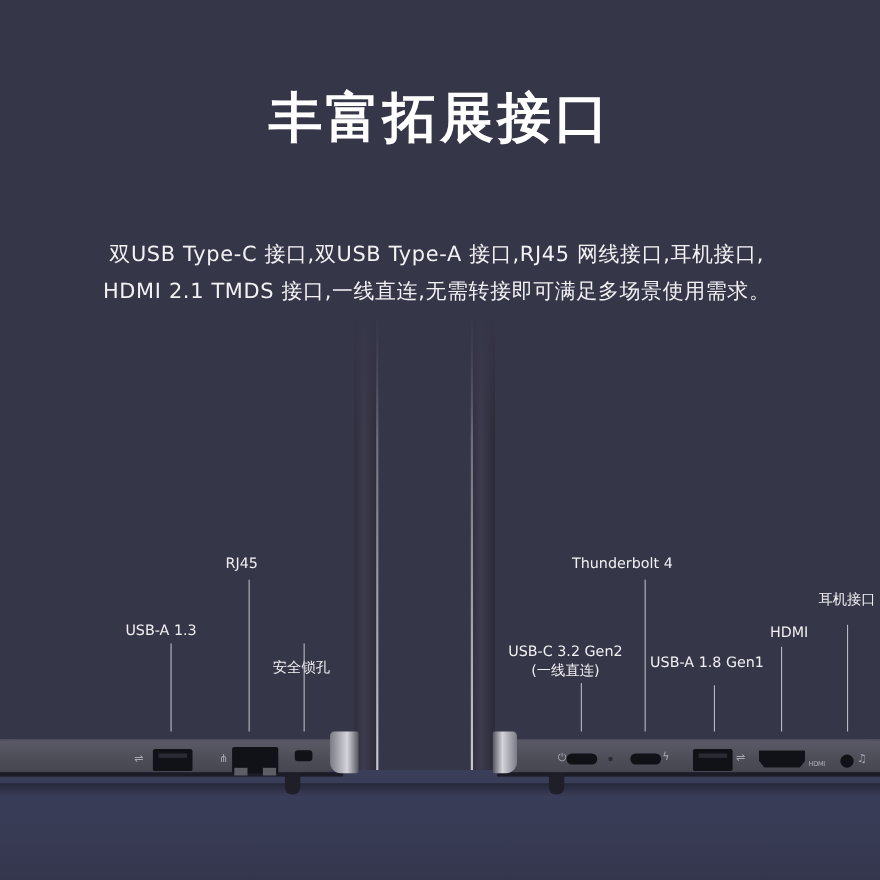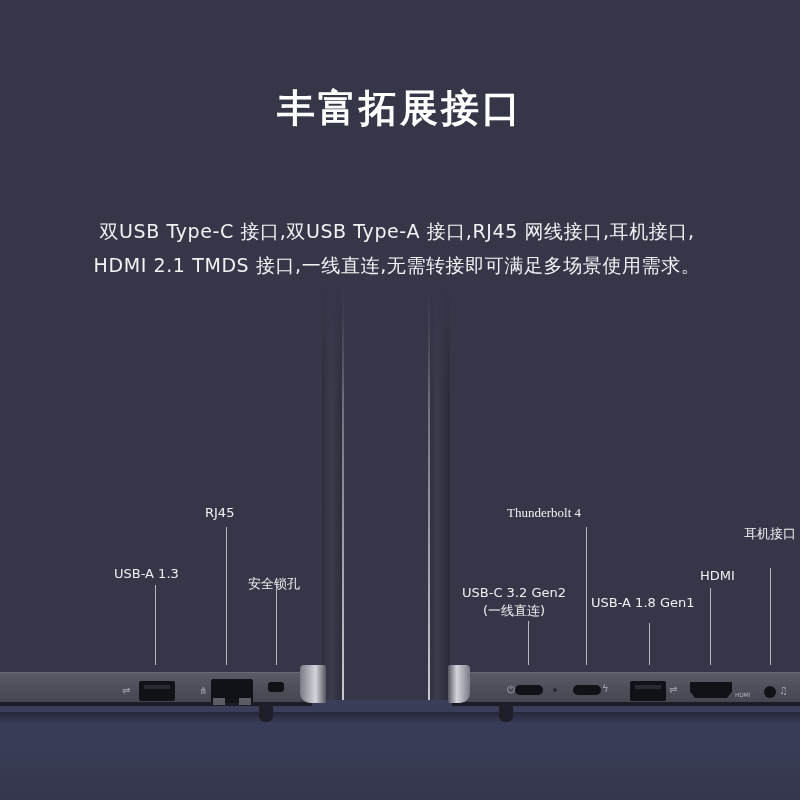--- a/index.html
+++ b/index.html
@@ -13,21 +13,21 @@
   .floor {
     position: absolute; left: 0; right: 0; top: 700px; bottom: 0;
     background: linear-gradient(#3b3e59, #383b54 60%, #34364d);
   }
   .floor-shadow {
     position: absolute; left: 0; right: 0; top: 712px; height: 12px;
     background: linear-gradient(rgba(20,20,32,0.55), rgba(20,20,32,0));
   }
   .headline {
     position: absolute; left: 0; right: 0; top: 82px;
-    text-align: center; font-weight: bold; font-size: 38px; line-height: 52px;
+    text-align: center; font-weight: bold; font-size: 49px; line-height: 52px;
     letter-spacing: 3px;
   }
   .subtext {
     position: absolute; left: -6px; right: 0; top: 214px;
     text-align: center; font-size: 19px; line-height: 34px;
     color: #f2f2f4; letter-spacing: 0.6px; white-space: nowrap;
   }
   
   .lid {
     position: absolute; top: 290px; width: 22px; height: 410px;
@@ -128,48 +128,48 @@
 <div class="body-right"></div>
 <div class="hinge-right"></div>
 <div class="foot" style="left:499px"></div>
 
 <div class="label" style="left:114px; top:565px;">USB-A 1.3</div>
 <div class="line" style="left:155px; top:585px; height:80px;"></div>
 
 <div class="label" style="left:205px; top:504px;">RJ45</div>
 <div class="line" style="left:226px; top:527px; height:138px;"></div>
 
-<div class="label" style="left:248px; top:575px;font-family:Liberation Serif, serif;">安全锁孔</div>
+<div class="label" style="left:248px; top:598px;font-family:Liberation Serif, serif;">安全锁孔</div>
 <div class="line" style="left:276px; top:585px; height:80px;"></div>
 
 <span class="icon-glyph" style="left:122px; top:686px;">⇌</span>
 <div class="port usb-a" style="left:139px; top:681px;"></div>
 <span class="icon-glyph" style="left:199px; top:686px;">⋔</span>
 <div class="port rj45" style="left:211px; top:679px;">
   <div class="tab" style="left:2px"></div>
     <div class="tab" style="right:2px"></div>
 </div>
 <div class="port lock" style="left:268px; top:682px;"></div>
 
 <div class="label" style="left:462px; top:584px;">
   <div>USB-C 3.2 Gen2</div>
   <div>(一线直连)</div>
 </div>
 <div class="line" style="left:528px; top:621px; height:44px;"></div>
 
-<div class="label" style="left:507px; top:504px;font-family:Liberation Serif, serif;">Thunderbolt 4</div>
+<div class="label" style="left:520px; top:504px;">Thunderbolt 4</div>
 <div class="line" style="left:586px; top:527px; height:138px;"></div>
 
 <div class="label" style="left:591px; top:594px;">USB-A 1.8 Gen1</div>
 <div class="line" style="left:649px; top:623px; height:42px;"></div>
 
 <div class="label" style="left:700px; top:567px;">HDMI</div>
 <div class="line" style="left:710px; top:588px; height:77px;"></div>
 
-<div class="label" style="left:744px; top:525px;font-family:Liberation Serif, serif;">耳机接口</div>
+<div class="label" style="left:744px; top:536px;font-family:Liberation Serif, serif;">耳机接口</div>
 <div class="line" style="left:770px; top:568px; height:97px;"></div>
 
 <span class="icon-glyph" style="left:507px; top:685px;">⏻</span>
 <div class="port usb-c" style="left:515px; top:685px;"></div>
 <div class="port led" style="left:553px; top:688px;"></div>
 <div class="port usb-c" style="left:573px; top:685px;"></div>
 <span class="icon-glyph" style="left:602px; top:684px;">ϟ</span>
 <div class="port usb-a" style="left:630px; top:681px;"></div>
 <span class="icon-glyph" style="left:669px; top:685px;">⇌</span>
 <div class="port hdmi" style="left:690px; top:682px;"></div>

